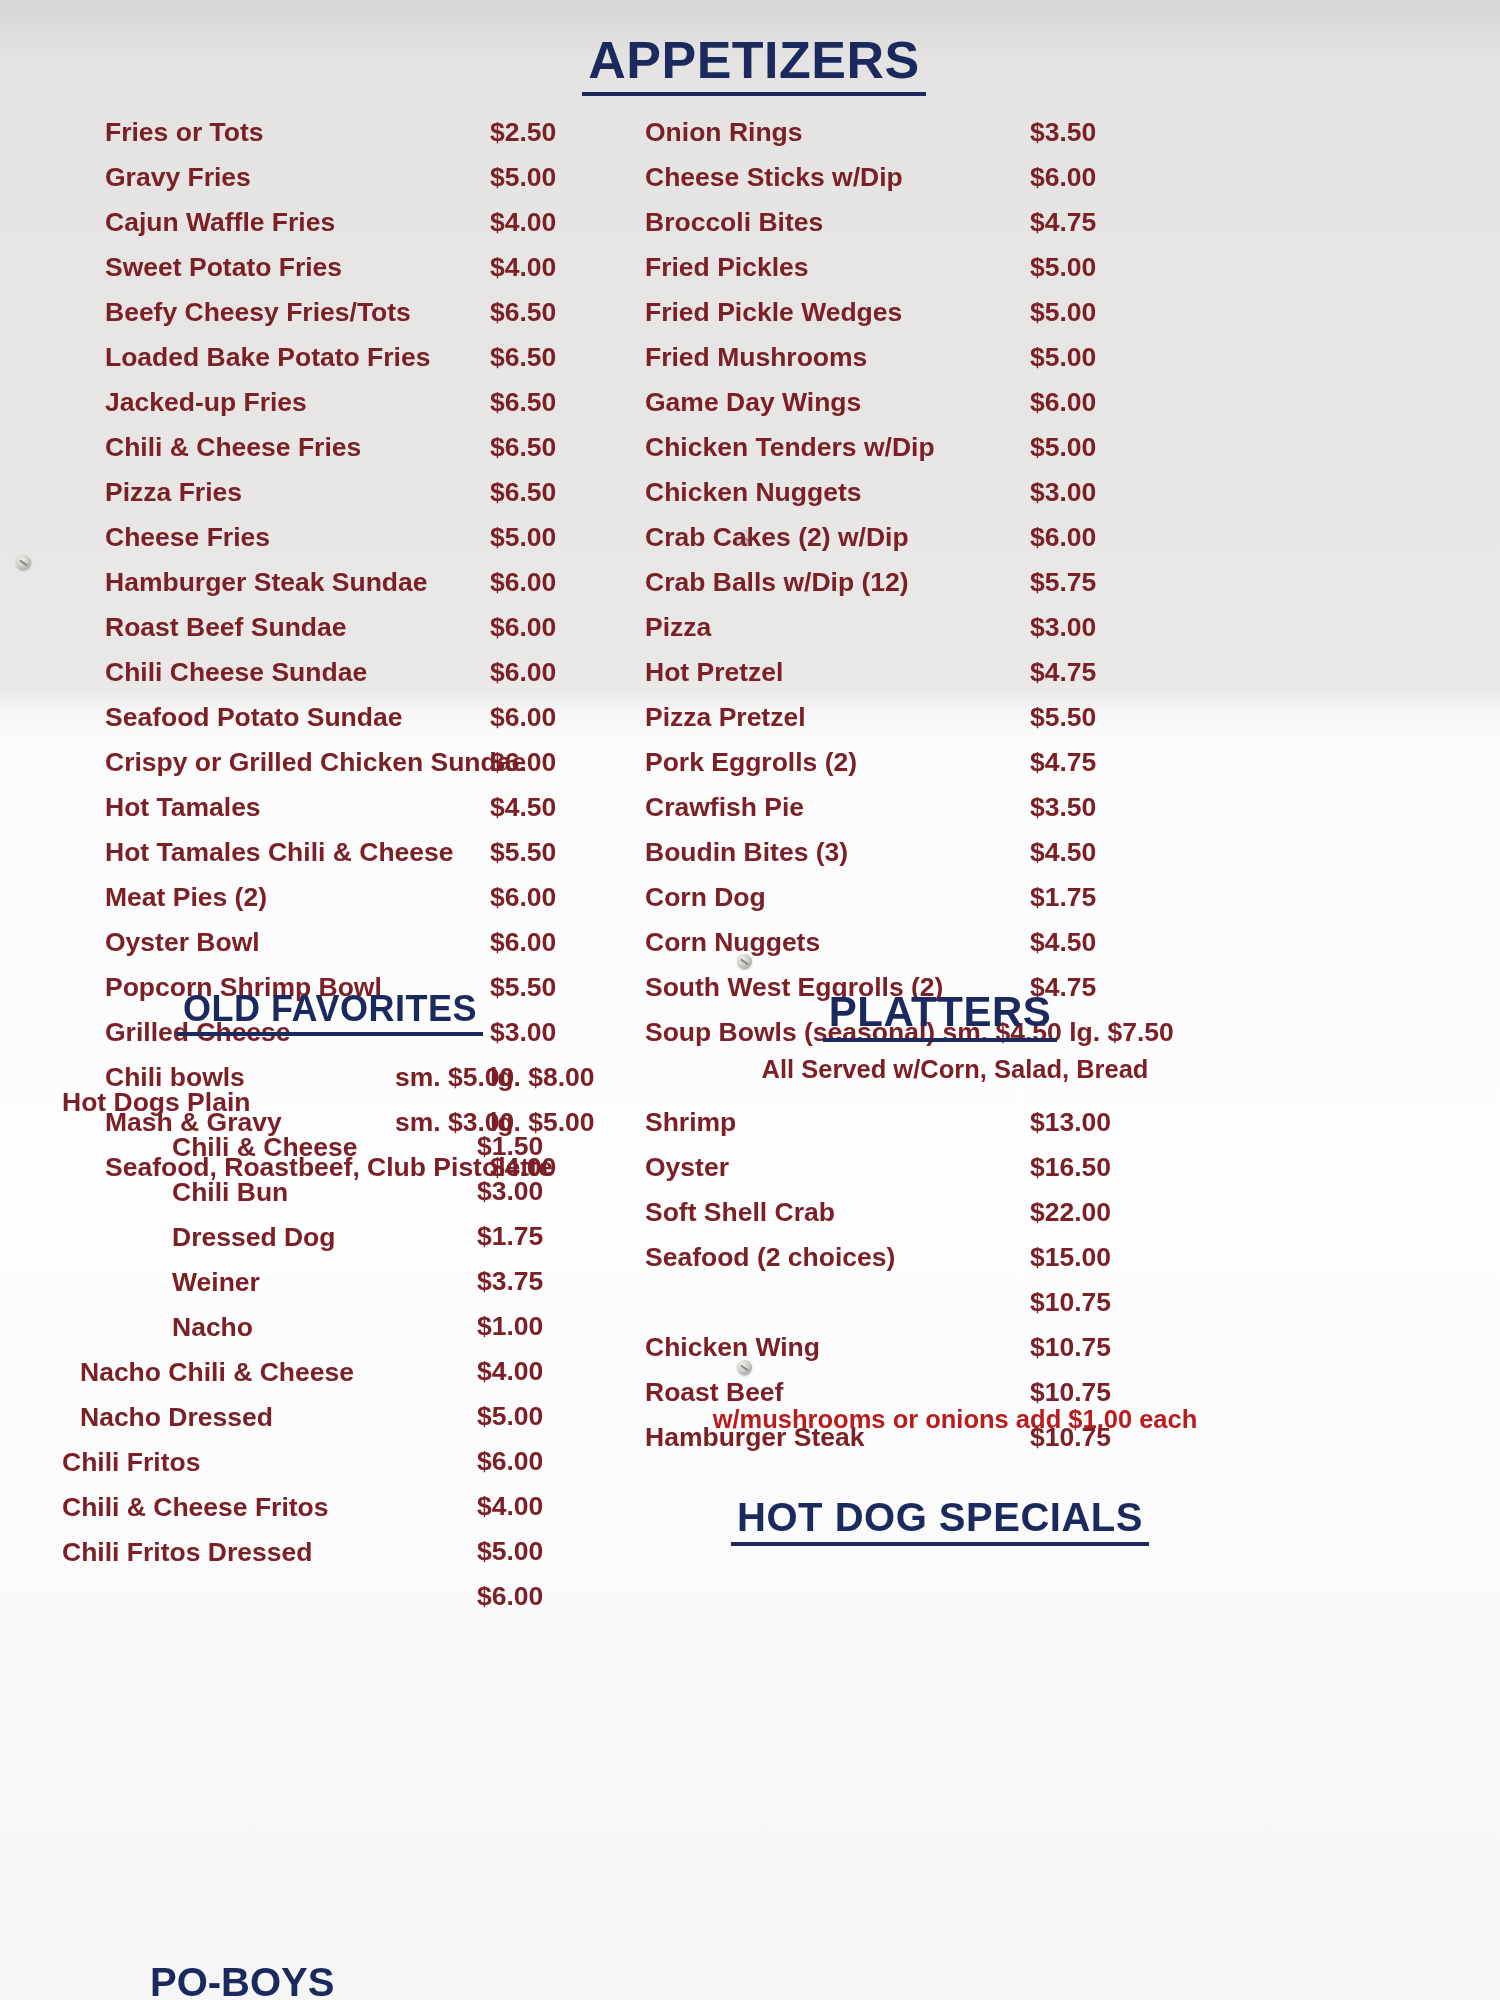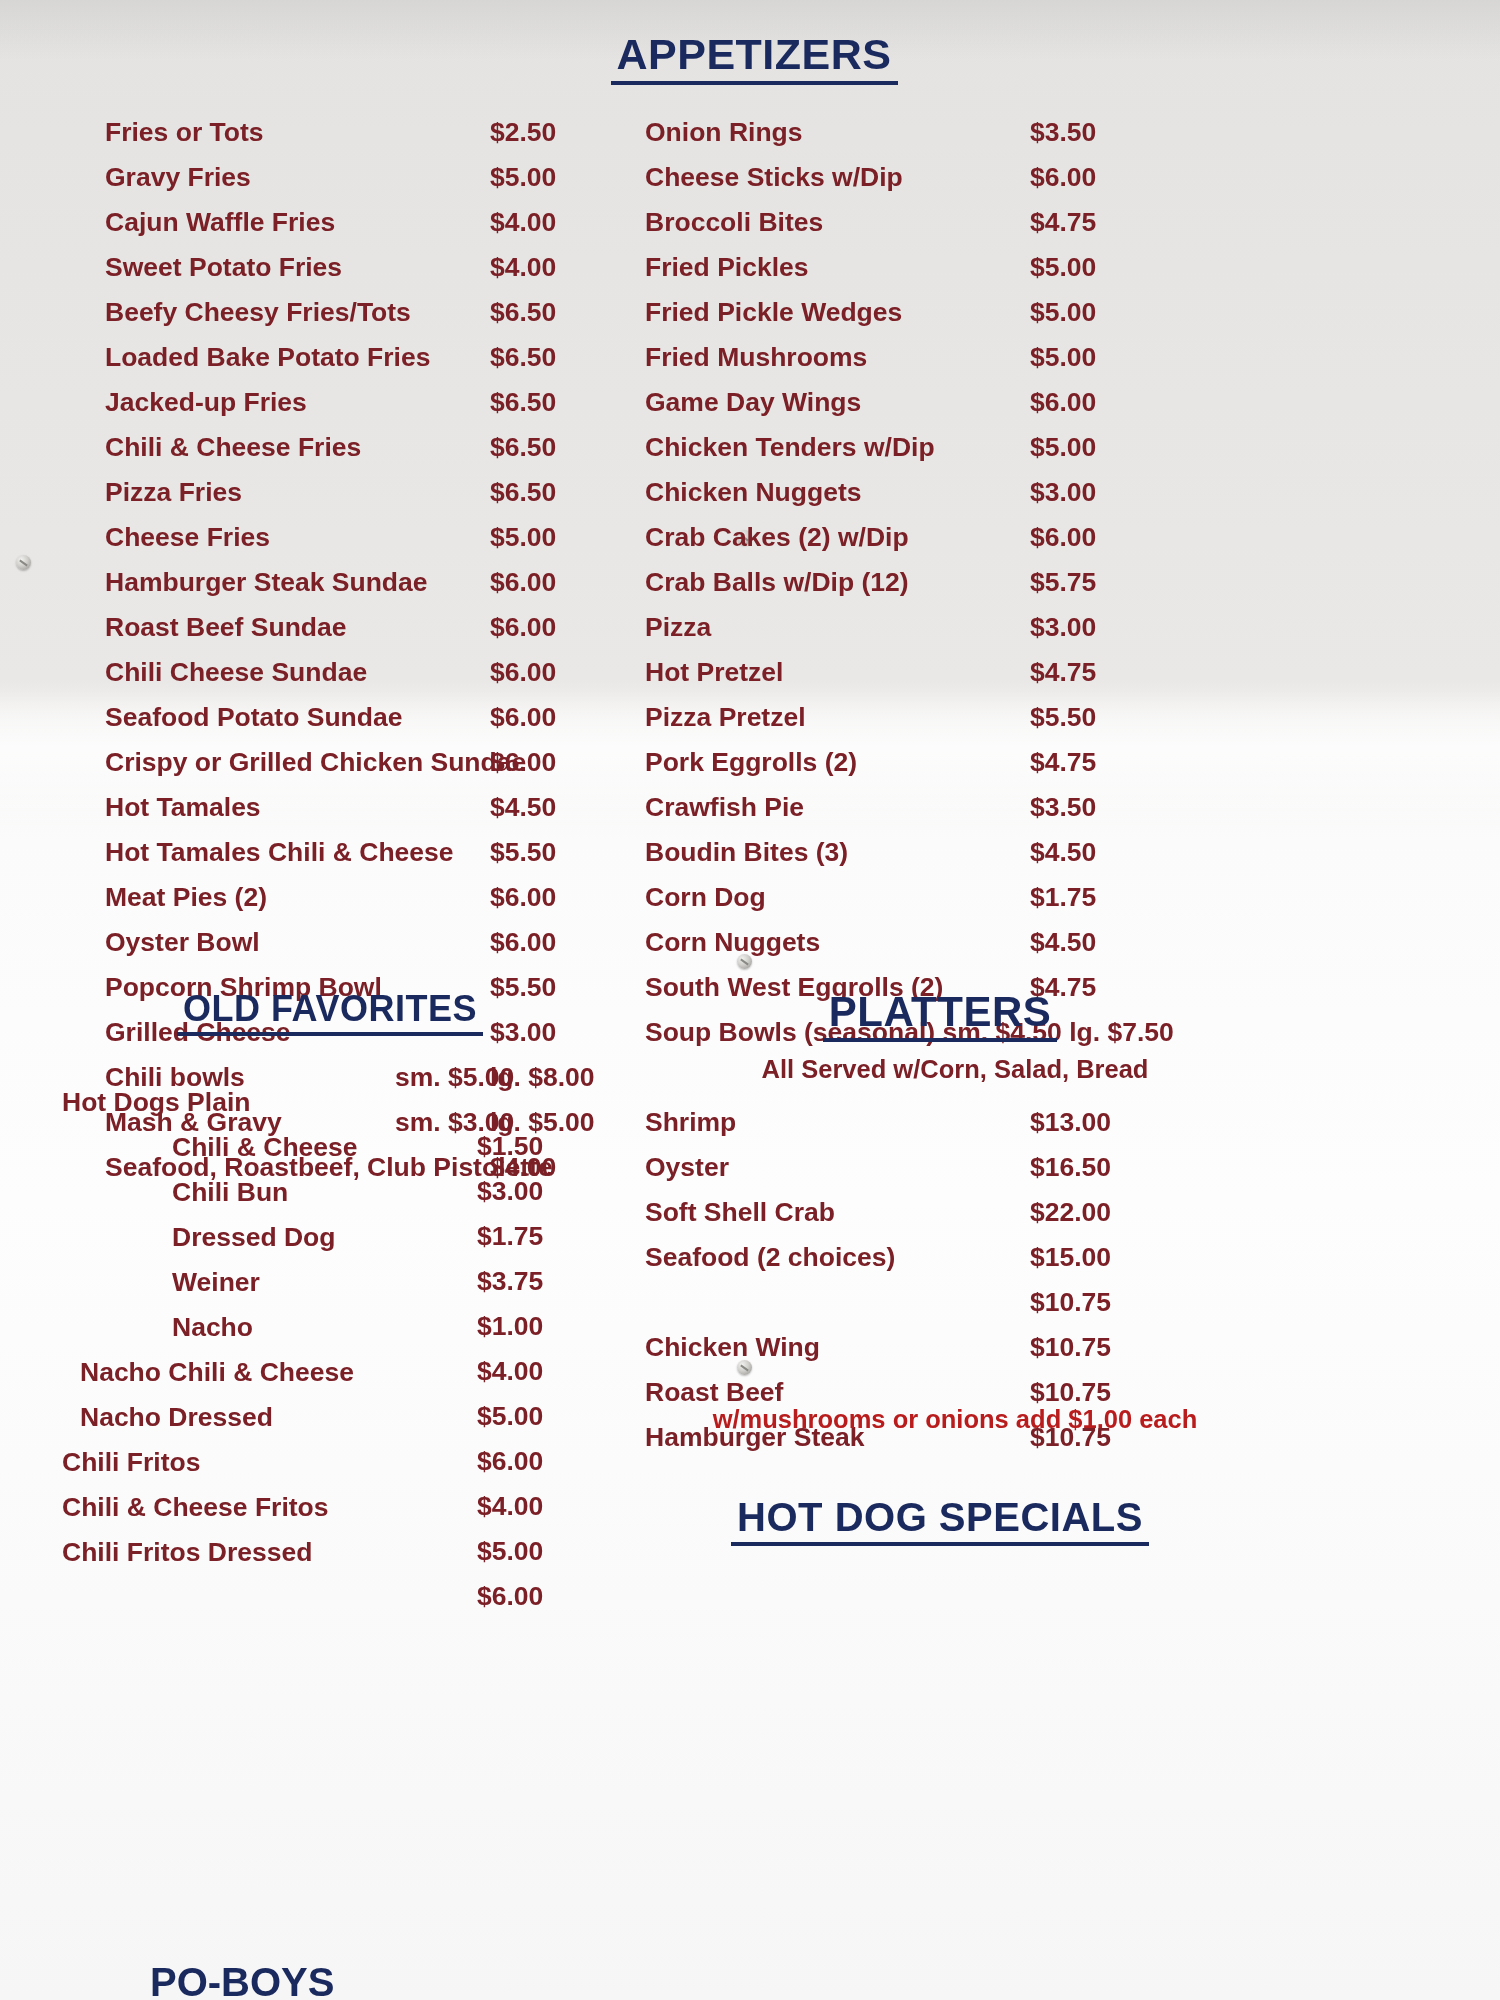--- a/index.html
+++ b/index.html
@@ -76,21 +76,21 @@
   .underline-title {
     display: inline-block;
     border-bottom: 4px solid #1b2a5e;
     padding: 0 6px 2px 6px;
   }
 
   .appetizers-title {
     position: absolute;
     top: 30px;
     left: 0; right: 0;
-    font-size: 43px;
+    font-size: 52px;
     padding-left: 8px;
   }
 
   .col {
     position: absolute;
     font-size: 26.5px;
     line-height: 45px;
     font-weight: bold;
     color: #7b2026;
   }

